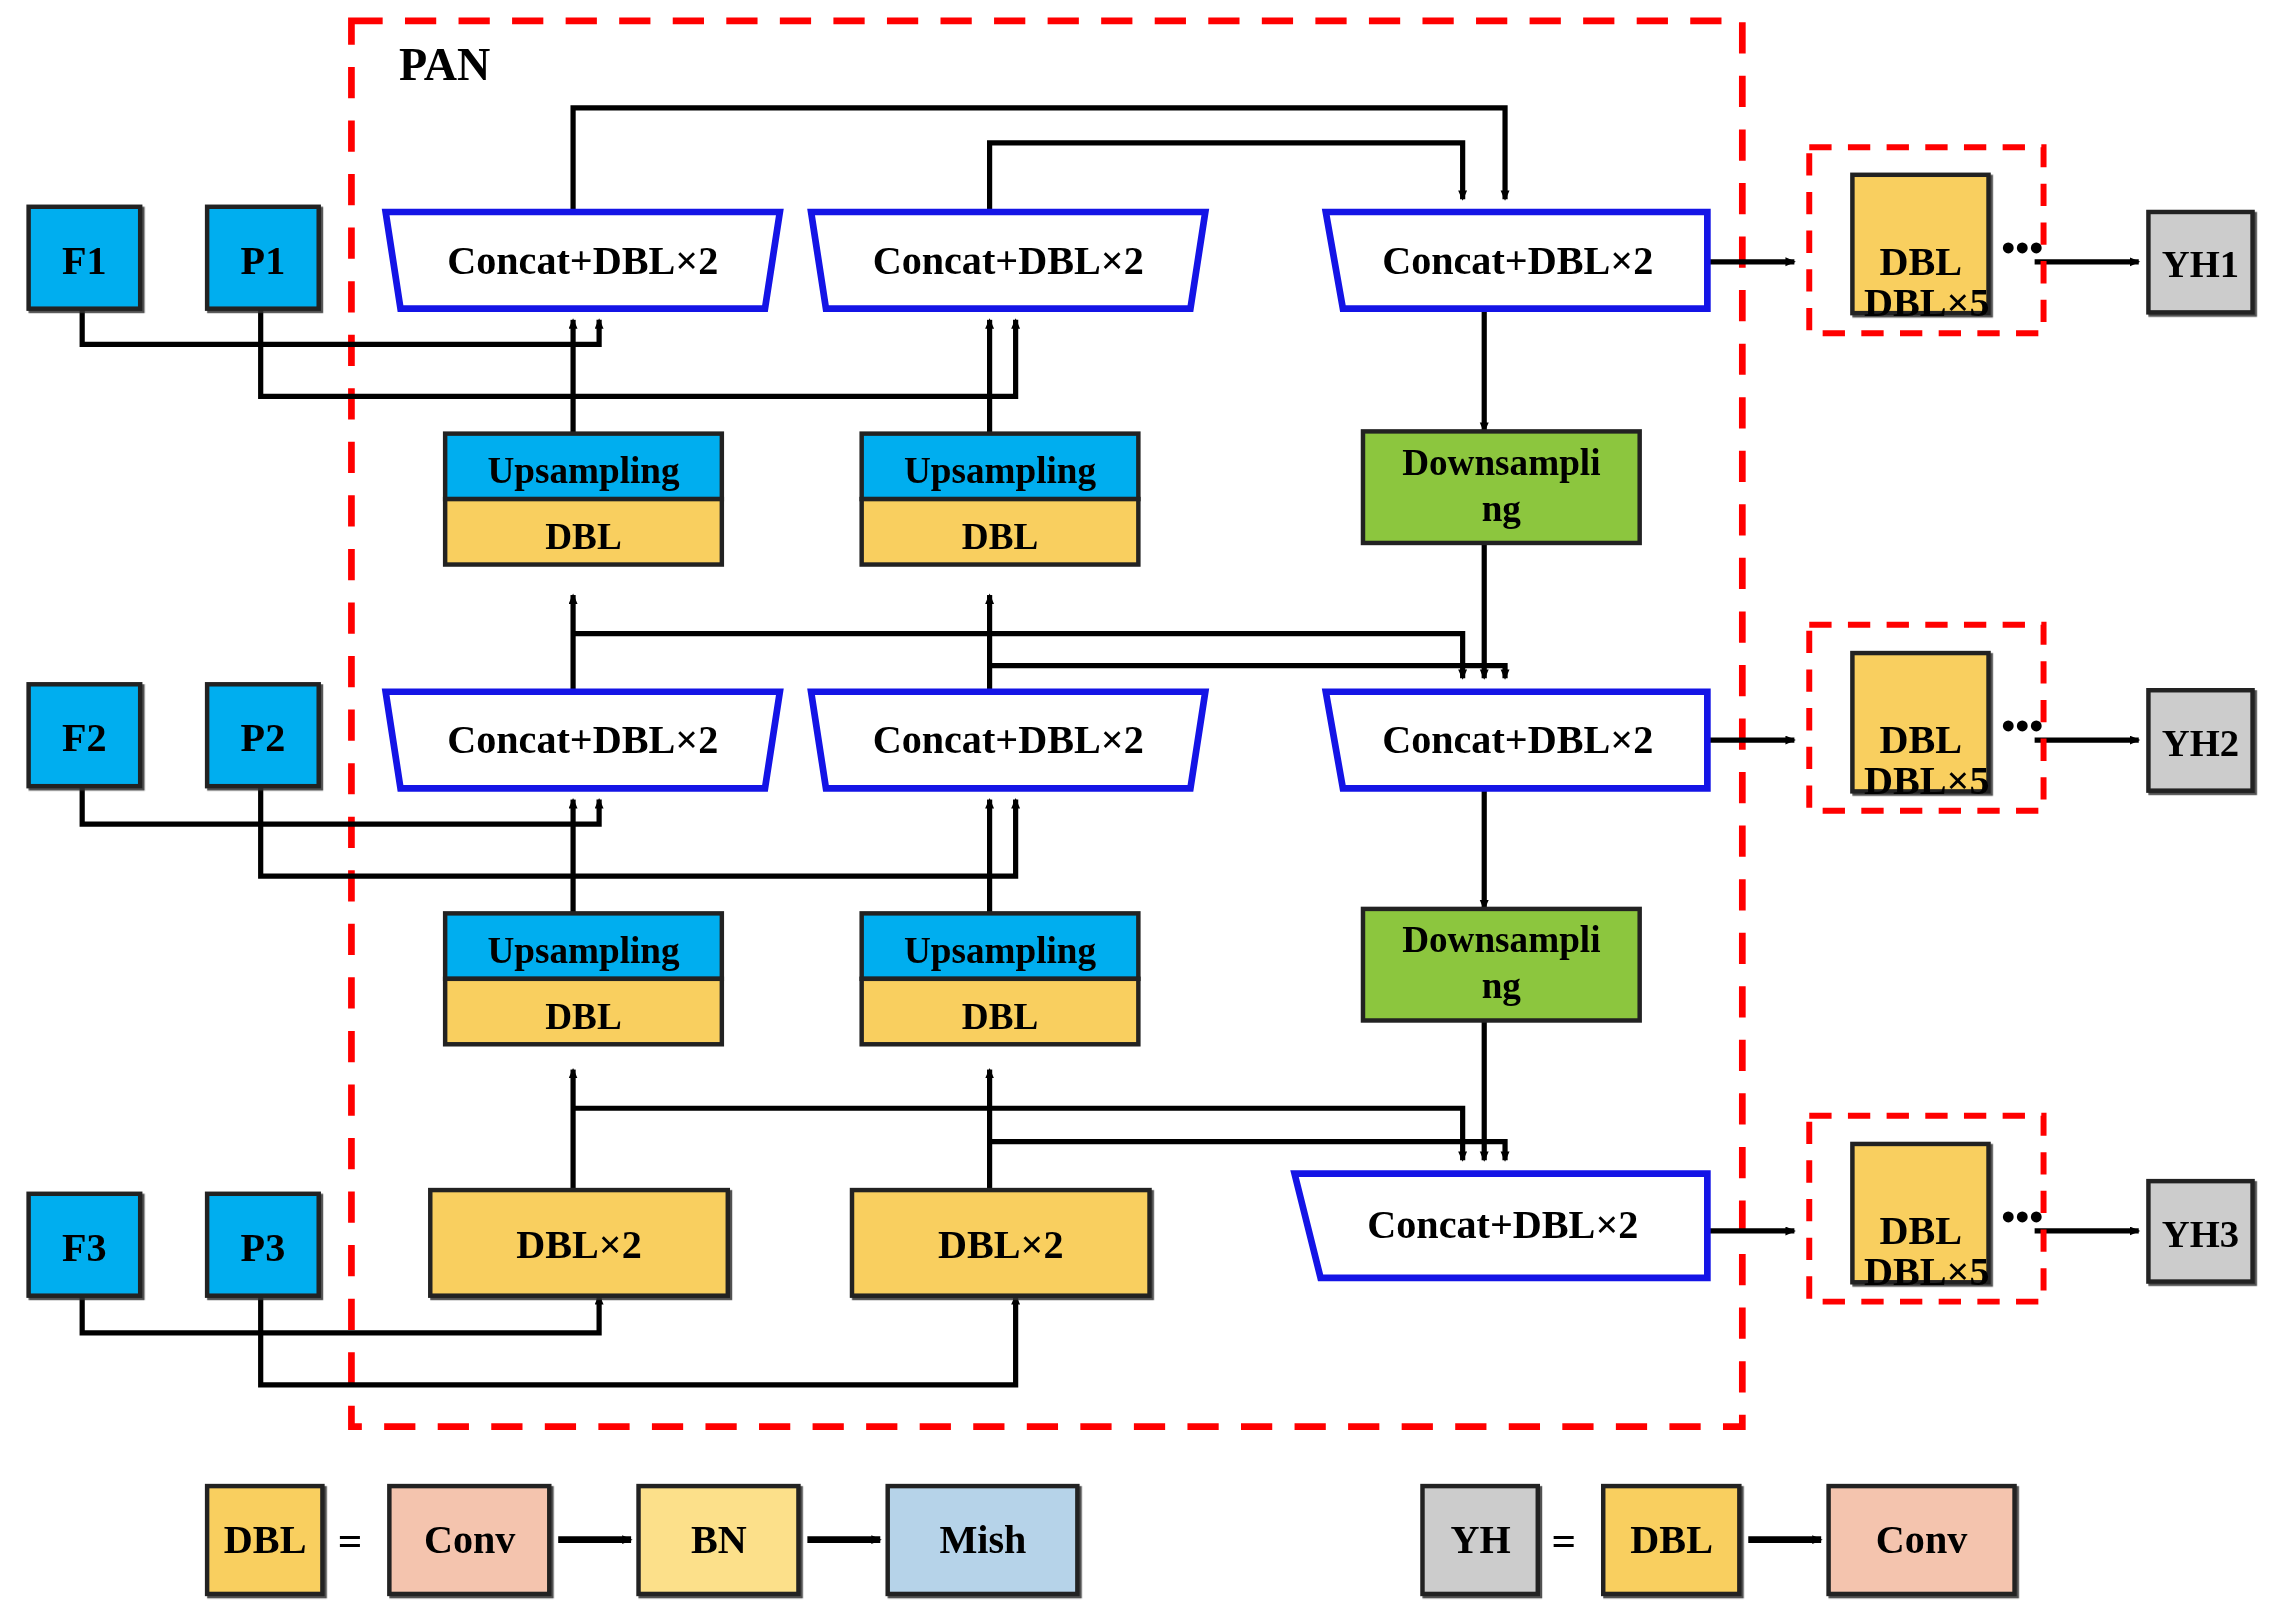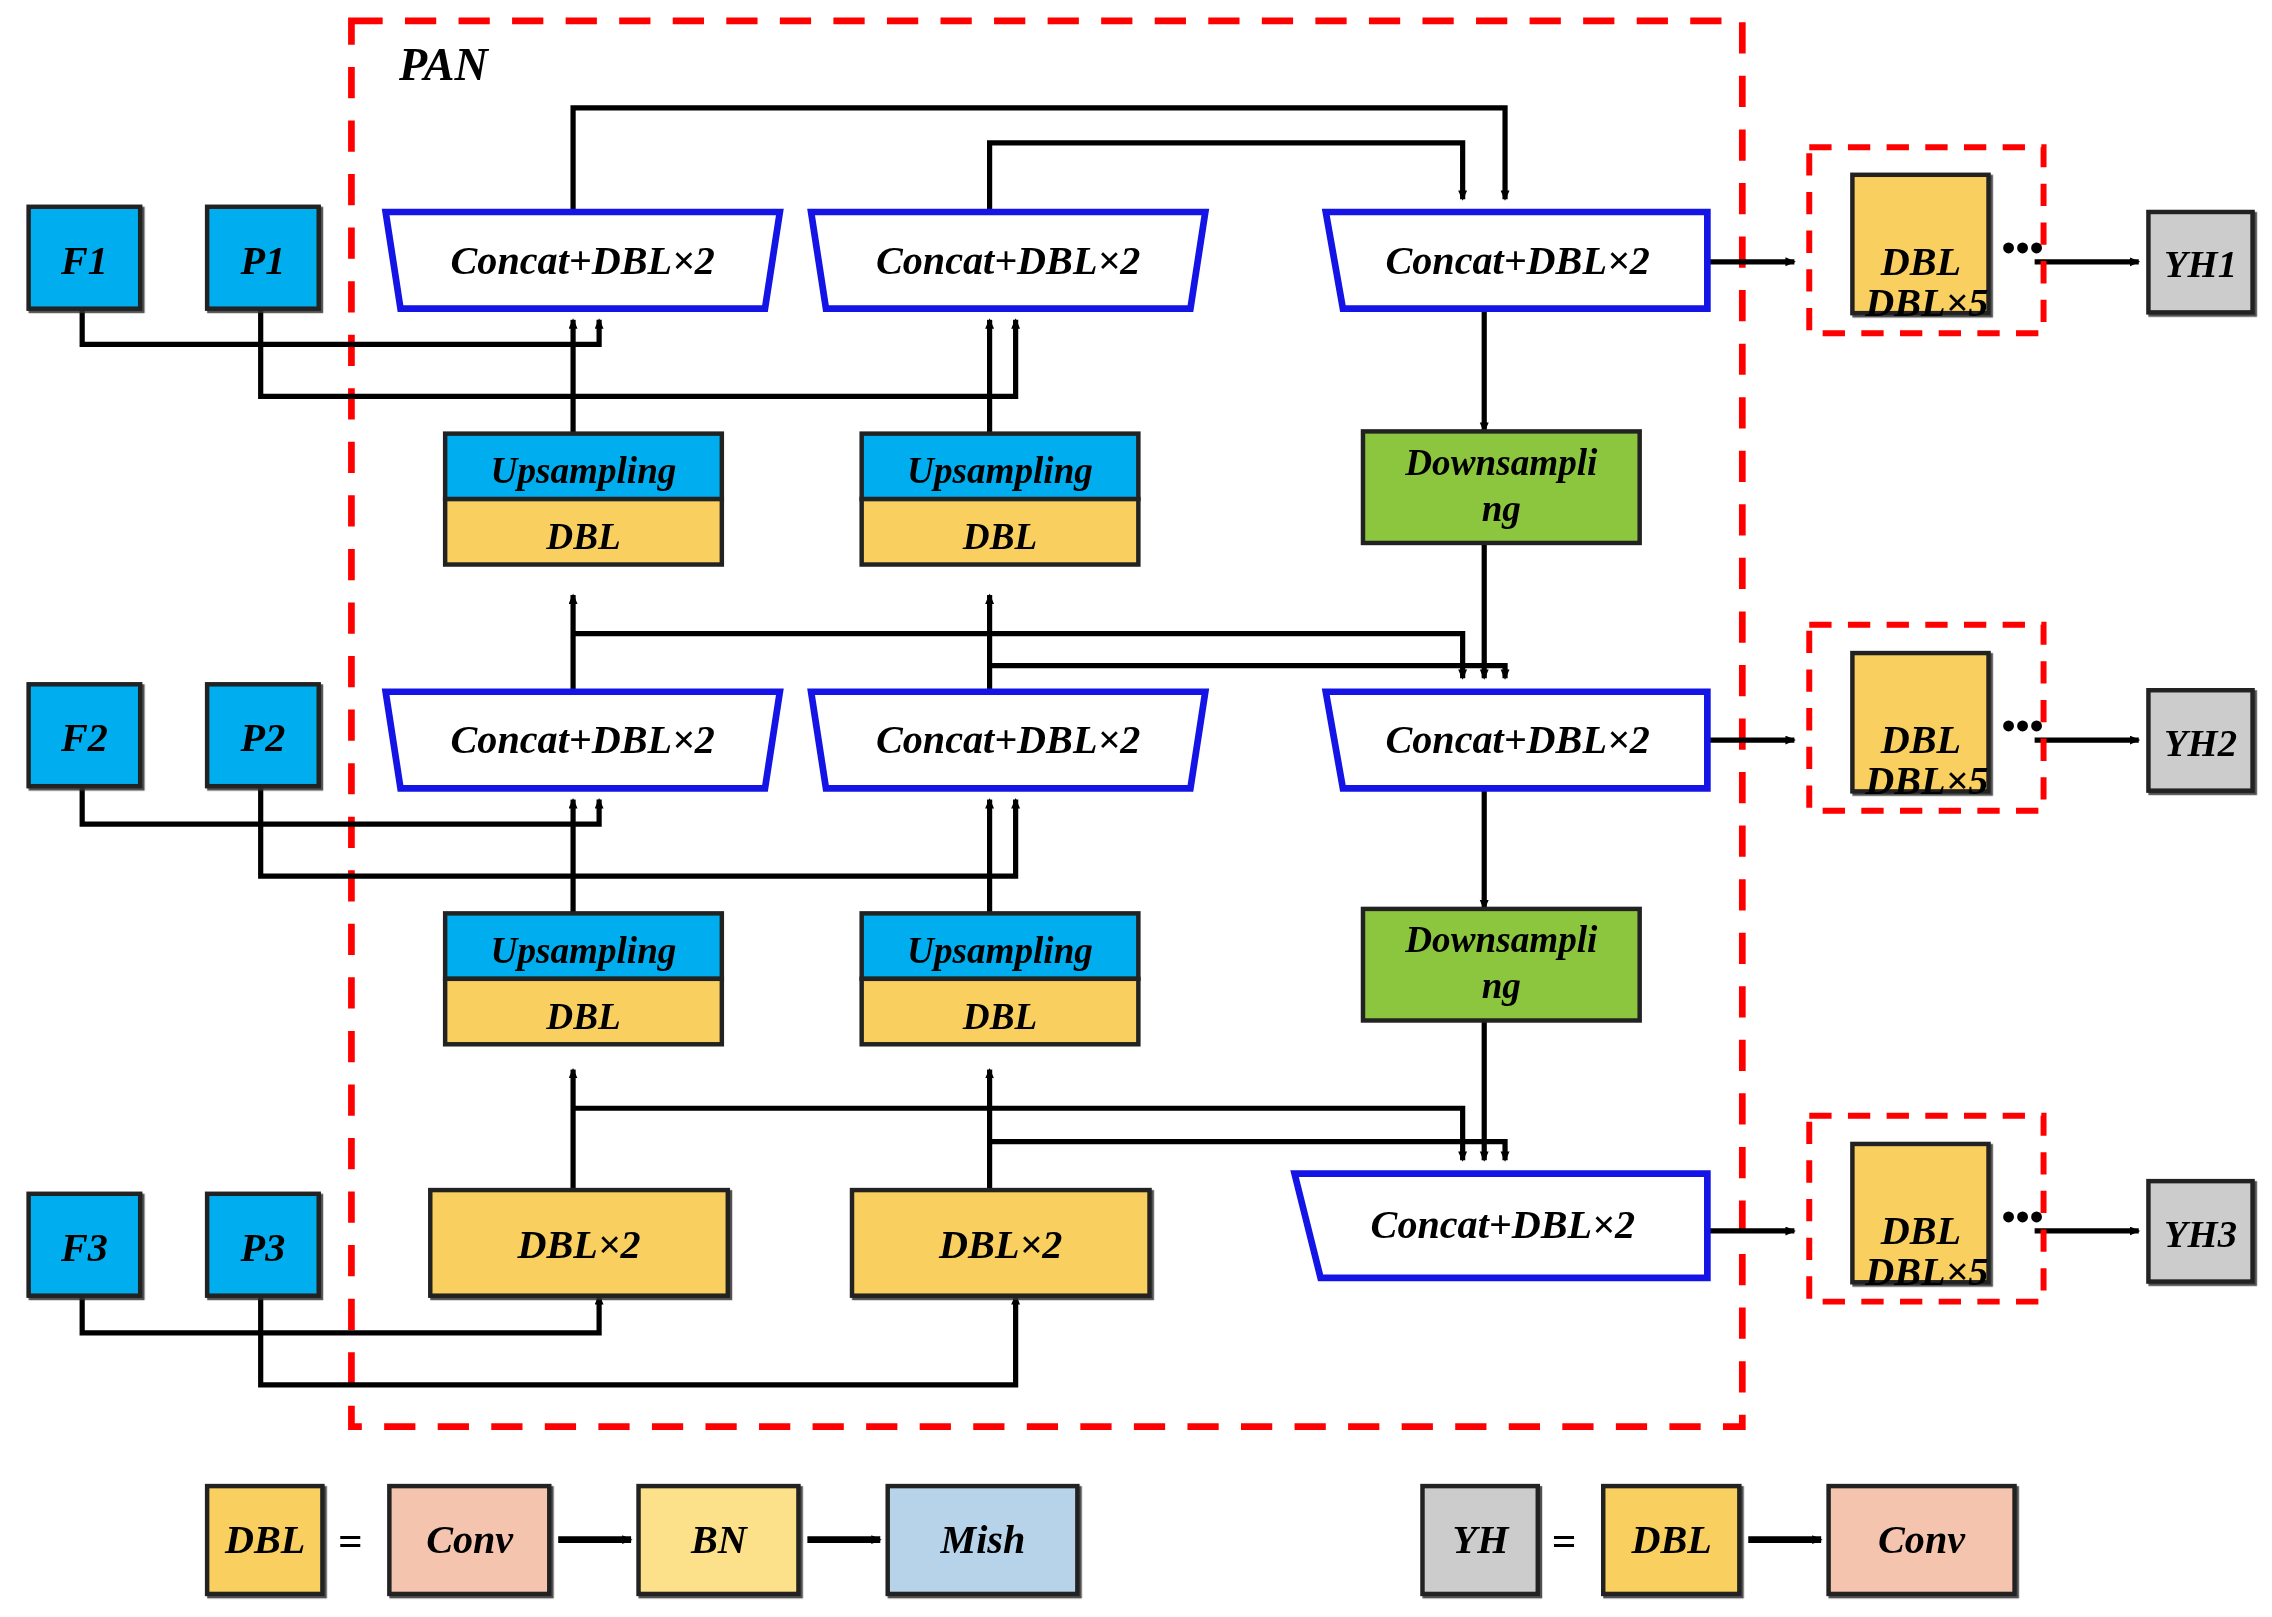--- a/index.html
+++ b/index.html
@@ -1,18 +1,18 @@
 <!DOCTYPE html>
 <html style="font-size:12px"><head>
 <meta charset="utf-8">
 <style>
   html,body{margin:0;padding:0;background:#ffffff;}
   body{width:2273px;height:1617px;overflow:hidden;
        font-family:"Liberation Serif","DejaVu Serif",serif;}
-  #root{position:relative;width:2273px;height:1617px;font-style:italic;}
+  #root{position:relative;width:2273px;height:1617px;}
   svg{position:absolute;left:0;top:0;width:2273px;height:1617px;}
   text{font-family:"Liberation Serif","DejaVu Serif",serif;font-weight:bold;fill:#000;}
 </style>
 </head>
 <body>
 
 <div id="root">
 <svg viewBox="0 0 3055 2174" xmlns="http://www.w3.org/2000/svg">
   <defs>
     <marker id="ah" markerWidth="16" markerHeight="16" refX="12" refY="6" orient="auto" markerUnits="userSpaceOnUse">

